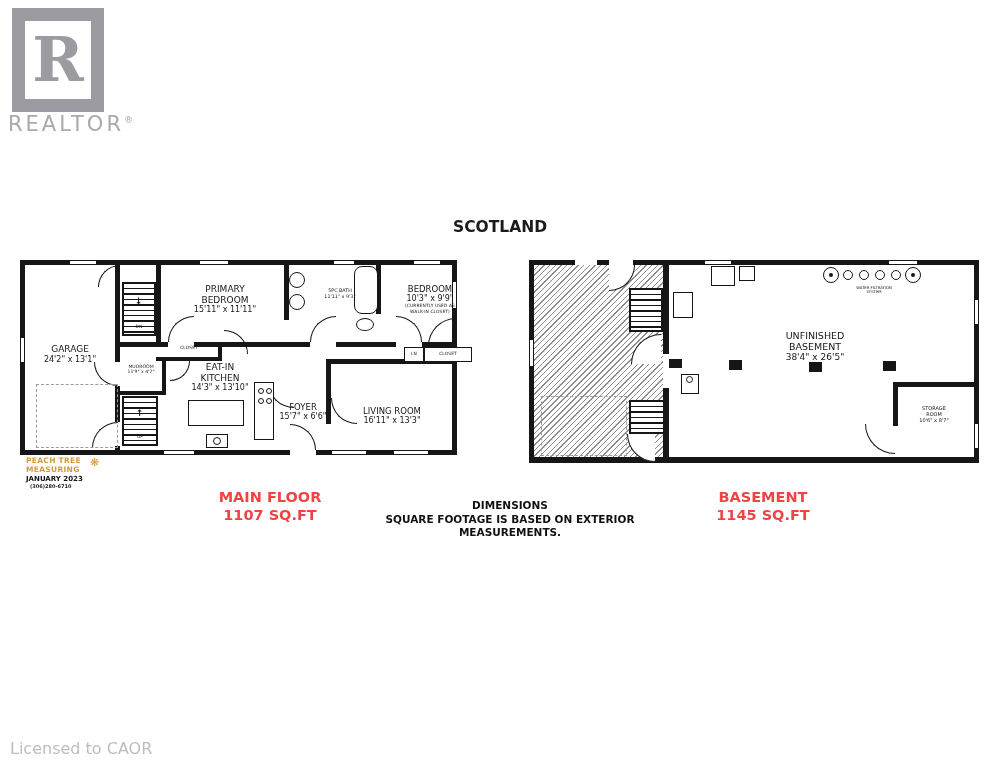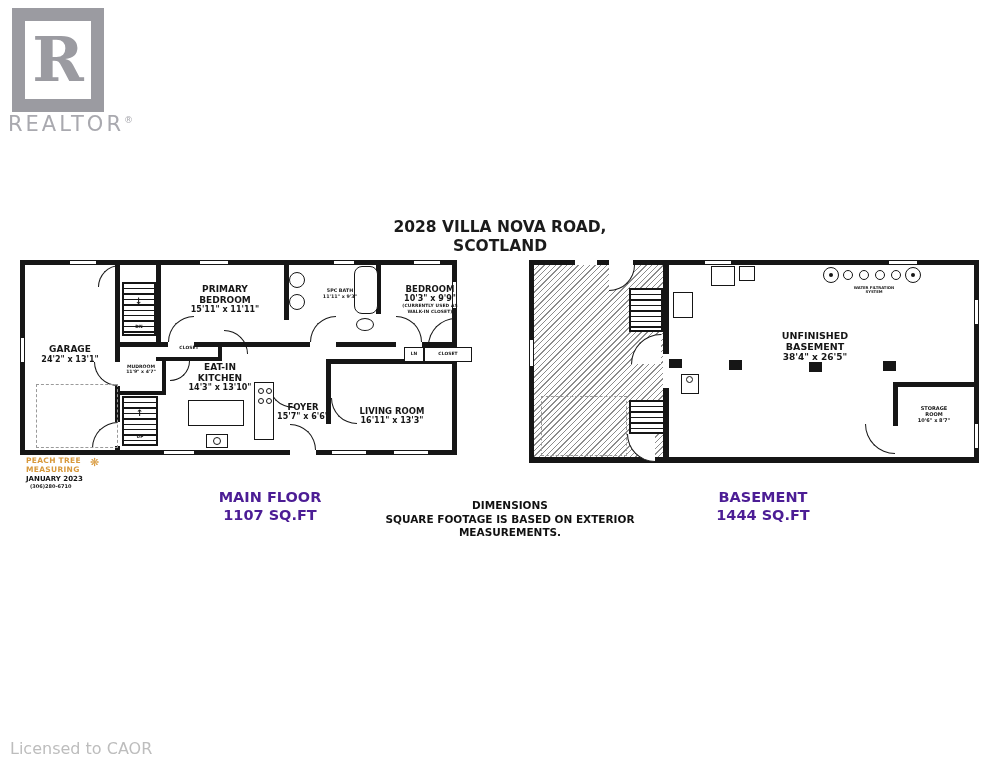--- a/index.html
+++ b/index.html
@@ -23,28 +23,28 @@
   .arc.br{border-bottom:1.6px solid #161616;border-right:1.6px solid #161616;border-bottom-right-radius:100%;}
   .arc.wbg{background:#fff;}
   .st{position:absolute;border:2px solid #161616;box-sizing:border-box;
       background:repeating-linear-gradient(180deg,#fff 0 4px,#161616 4px 5.4px);}
   .hx{position:absolute;background:repeating-linear-gradient(135deg,#ffffff 0 3px,#8c8c8c 3px 4px);}
   .px{position:absolute;background:#161616;}
   .fx{position:absolute;border:1.4px solid #161616;background:#fff;box-sizing:border-box;}
   .circ{position:absolute;border:1.6px solid #161616;border-radius:50%;background:#fff;box-sizing:border-box;}
   .dot{position:absolute;background:#161616;border-radius:50%;}
   .dsh{position:absolute;border:1px dashed #9a9a9a;}
-  .lbl{position:absolute;text-align:center;font-weight:bold;line-height:1.18;white-space:nowrap;}
+  .lbl{position:absolute;text-align:center;font-weight:normal;line-height:1.18;white-space:nowrap;}
   .lbl .s{display:block;}
   .tiny{font-size:4.4px;letter-spacing:0.1px;}
   .arrow{position:absolute;font-size:9px;font-weight:bold;}
   
   .title{position:absolute;left:310px;top:218px;width:380px;text-align:center;font-weight:bold;
          font-size:15.5px;line-height:1.25;color:#1b1b1b;}
-  .plan-footer{position:absolute;text-align:center;font-weight:bold;font-size:14.5px;line-height:1.25;color:#4c1d95;}
+  .plan-footer{position:absolute;text-align:center;font-weight:bold;font-size:14.5px;line-height:1.25;color:#ef4444;}
   .disclaimer{position:absolute;left:345px;top:499px;width:330px;text-align:center;font-weight:bold;
               font-size:10.5px;line-height:1.3;color:#111;}
   .credit{position:absolute;left:26px;top:456px;font-weight:bold;line-height:1.2;}
   .credit .orange{color:#d8993b;font-size:7.5px;letter-spacing:0.3px;}
   .credit .date{color:#111;font-size:7px;margin-top:1px;}
   .credit .phone{color:#222;font-size:5px;margin-left:4px;}
   .tree{position:absolute;left:90px;top:456px;color:#d8993b;font-size:11px;}
   .licensed{position:absolute;left:10px;top:739px;font-size:16px;color:#bdbdbd;}
   .mf,.bm{position:absolute;}
   .mf{left:18px;top:258px;width:462px;height:212px;}
@@ -58,21 +58,20 @@
   <div class="logo">
     <div class="logo-inner">
       <span class="logo-r">R</span>
     </div>
   </div>
   <div class="realtor-word">
     <span>REALTOR</span><sup>®</sup>
   </div>
 
   <div class="title">
-    <span class="s" style="display:block">2028 VILLA NOVA ROAD,</span>
     <span class="s" style="display:block">SCOTLAND</span>
   </div>
 
   <div class="mf">
 
     <i class="w" style="left:2px;top:2px;width:437px;height:5px"></i>
     <i class="w" style="left:2px;top:2px;width:5px;height:195px"></i>
     <i class="w" style="left:2px;top:192px;width:437px;height:5px"></i>
     <i class="w" style="left:434px;top:2px;width:5px;height:195px"></i>
 
@@ -277,21 +276,21 @@
     <div class="phone">(306)280-6710</div>
   </div>
   <span class="tree">❋</span>
 
   <div class="plan-footer" style="left:180px;top:488px;width:180px">
     <span style="display:block">MAIN FLOOR</span>
     <span style="display:block">1107 SQ.FT</span>
   </div>
   <div class="plan-footer" style="left:673px;top:488px;width:180px">
     <span style="display:block">BASEMENT</span>
-    <span style="display:block">1444 SQ.FT</span>
+    <span style="display:block">1145 SQ.FT</span>
   </div>
 
   <div class="disclaimer">
     <span style="display:block">DIMENSIONS</span>
     <span style="display:block">SQUARE FOOTAGE IS BASED ON EXTERIOR</span>
     <span style="display:block">MEASUREMENTS.</span>
   </div>
 
   <div class="licensed">Licensed to CAOR</div>
 </div>

